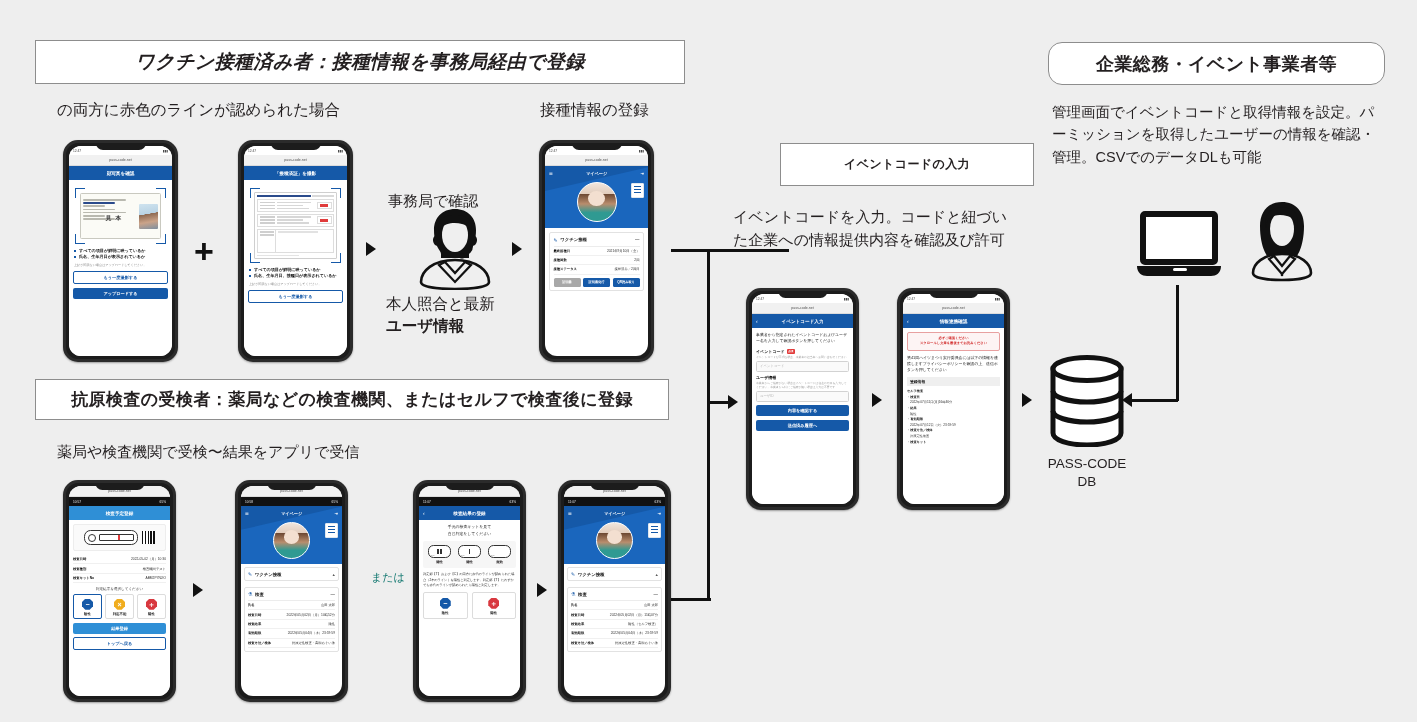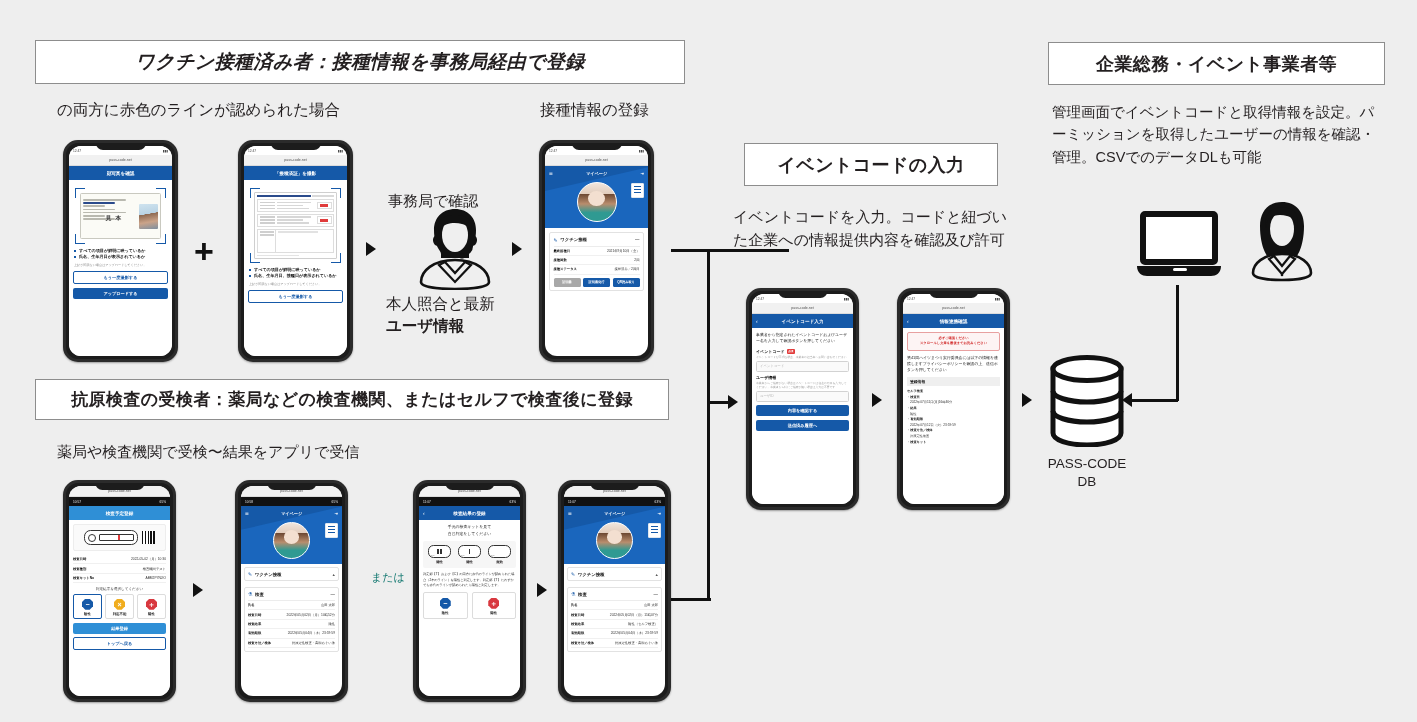--- a/index.html
+++ b/index.html
@@ -185,25 +185,25 @@
 <div class="stage">
 
   <div class="banner" style="left:35px;top:40px;width:650px;height:44px;font-size:19px;font-style:italic;">
     <span>ワクチン接種済み者：接種情報を事務局経由で登録</span>
   </div>
 
   <div class="banner" style="left:35px;top:379px;width:634px;height:41px;font-size:17px;">
     <span>抗原検査の受検者：薬局などの検査機関、またはセルフで検査後に登録</span>
   </div>
 
-  <div class="banner" style="left:744px;top:143px;width:254px;height:43px;font-size:18px;">
+  <div class="banner" style="left:780px;top:143px;width:254px;height:43px;font-size:12px;">
     <span>イベントコードの入力</span>
   </div>
 
-  <div class="banner" style="left:1048px;top:42px;width:337px;height:43px;font-size:18px;">
+  <div class="banner" style="left:1048px;top:42px;width:337px;height:43px;font-size:18px;border-radius:14px;">
     <span>企業総務・イベント事業者等</span>
   </div>
 
   <div class="caption" style="left:57px;top:99px;font-size:15.5px;">の両方に赤色のラインが認められた場合</div>
   <div class="caption" style="left:540px;top:99px;font-size:15.5px;text-align:center;">接種情報の登録</div>
   <div class="caption" style="left:388px;top:190px;font-size:15px;">事務局で確認</div>
   <div class="caption" style="left:386px;top:293px;font-size:15.5px;font-weight:normal;">本人照合と最新</div>
   <div class="caption" style="left:386px;top:315px;font-size:15.5px;font-weight:bold;">ユーザ情報</div>
   <div class="caption" style="left:57px;top:441px;font-size:15px;">薬局や検査機関で受検〜結果をアプリで受信</div>
   <div class="matawa" style="left:371px;top:570px;">または</div>

